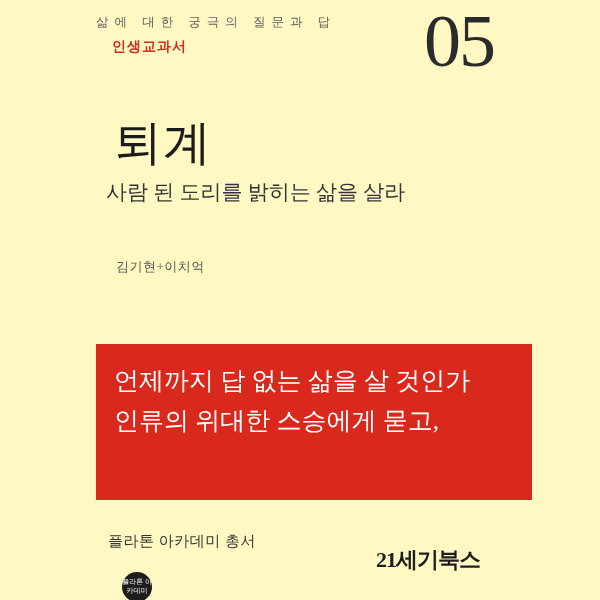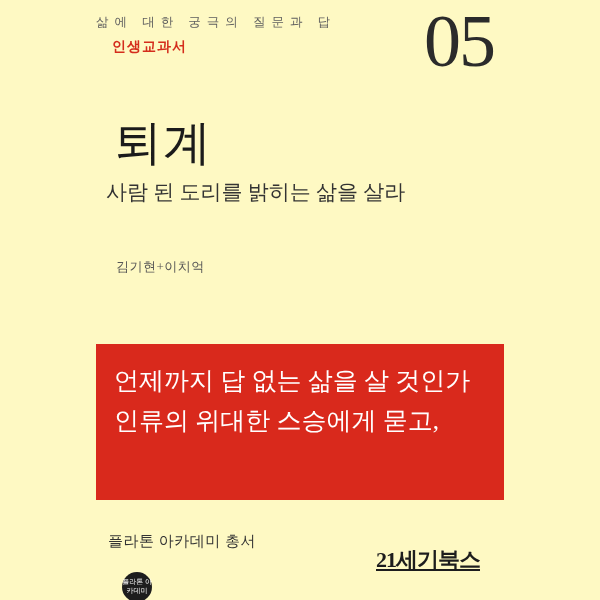--- a/index.html
+++ b/index.html
@@ -92,20 +92,21 @@
   }
 
   
   .red-band {
     position: absolute;
     left: 96px;
     top: 344px;
     width: 408px;
     height: 156px;
     background: #d9291c;
+    padding-left: 28px;
   }
   .band-line {
     position: absolute;
     left: 18px;
     color: #ffffff;
     font-size: 25px;
     line-height: 30px;
     letter-spacing: 0px;
     font-family: "Liberation Serif", serif;
     white-space: nowrap;
@@ -146,21 +147,20 @@
   .publisher {
     position: absolute;
     top: 545px;
     right: 120px;
     font-size: 22px;
     color: #1d1d1d;
     letter-spacing: -1px;
     font-family: "Liberation Serif", serif;
     font-weight: bold;
     white-space: nowrap;
-    text-decoration: underline;
   }
 </style>
 </head>
 <body>
 
 <div class="cover">
 
   <div class="series-line">삶에 대한 궁극의 질문과 답</div>
 
   <div class="series-name">인생교과서</div>

